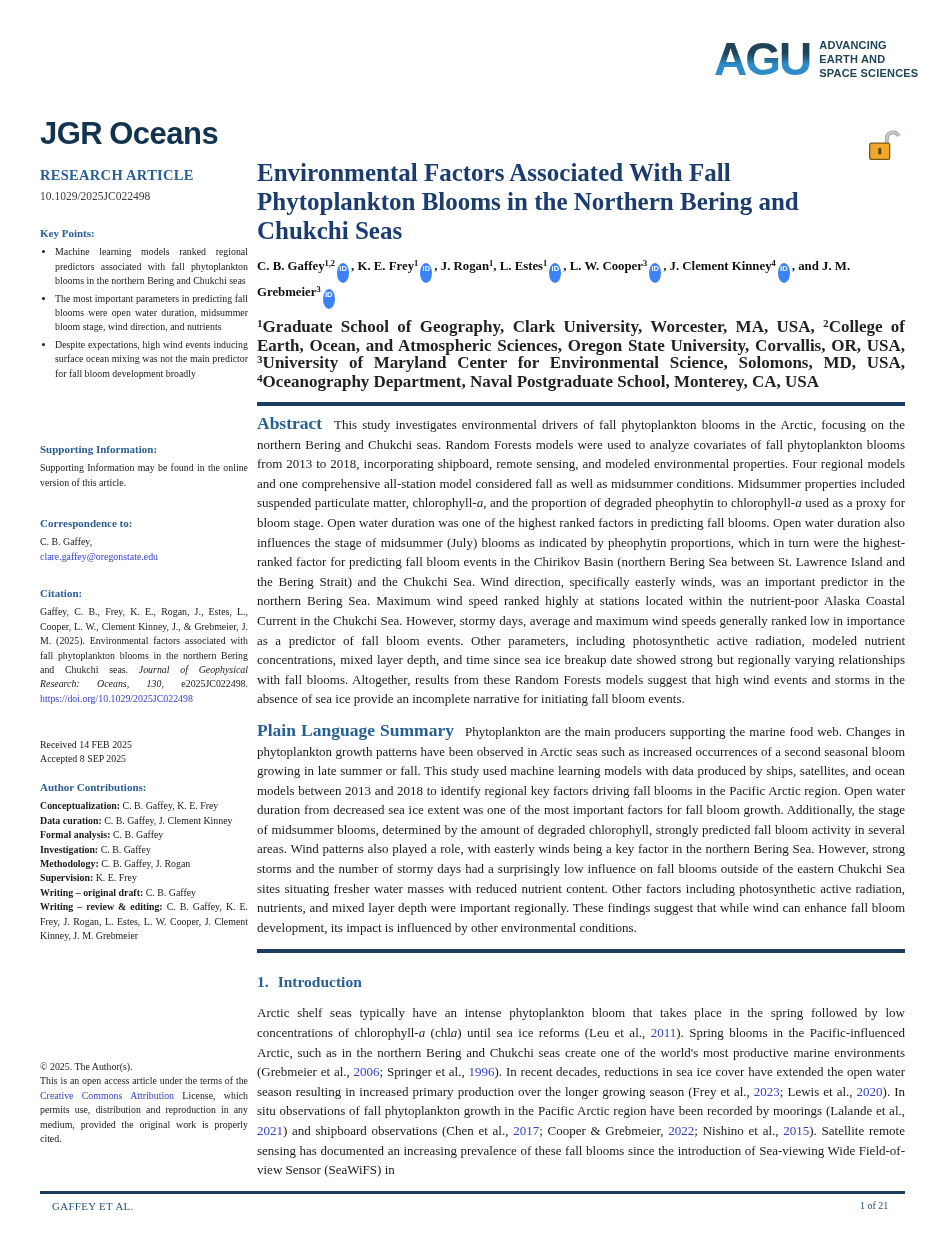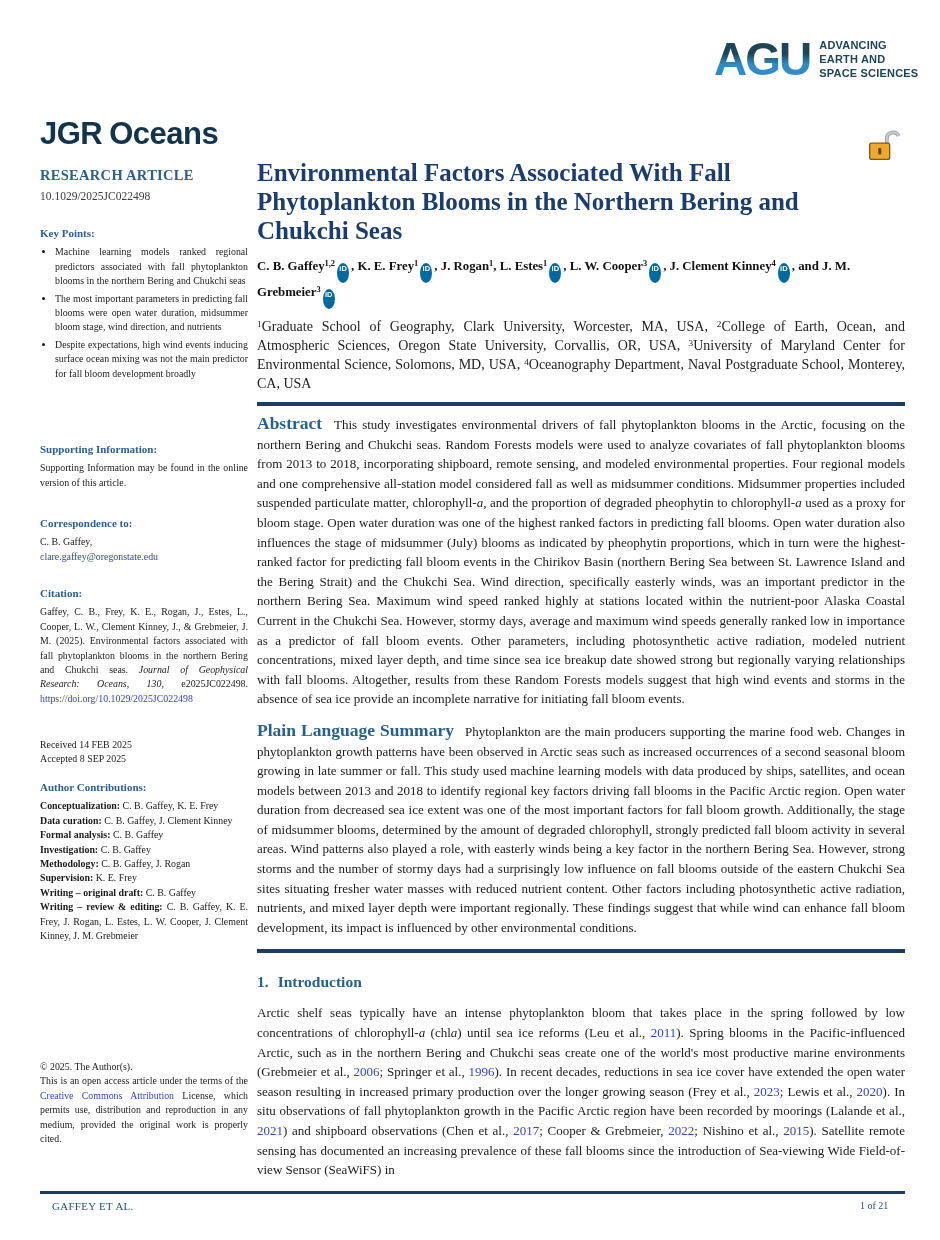--- a/index.html
+++ b/index.html
@@ -33,31 +33,31 @@
   .contrib-line .b{font-weight:bold;}
   .plain{color:#1a1a1a;}
   .rt-link, .email-link{color:#3343c9;text-decoration:none;cursor:pointer;}
   .dates div{margin:0;}
 
   
   .main{position:absolute;left:257px;top:158px;width:648px;}
   .title{margin:0 0 12px 0;font-size:25px;line-height:29px;color:#1b3c6e;
          font-weight:bold;width:622px;}
   .authors{font-size:12.8px;font-weight:bold;line-height:19px;margin:0 0 9px 0;color:#111;}
-  .affiliations{font-size:14px;line-height:17px;margin:0 0 10px 0;text-align:justify;color:#222;}
+  .affiliations{font-size:17px;line-height:17px;margin:0 0 10px 0;text-align:justify;color:#222;font-weight:bold;}
   .navy-bar{height:4px;background:#1c3d5f;border:none;margin:8px 0 8px 0;}
   .body-para{font-size:13px;line-height:19.6px;text-align:justify;margin:4px 0 12px 0;}
   .runin{font-size:17.5px;font-weight:bold;color:#266094;margin-right:7px;}
   .h2{margin:20px 0 12px 0;font-size:15.5px;color:#266094;font-weight:bold;}
   .h2 .h2-label{margin-left:9px;}
 
   
   .rt-i{font-style:italic;}
   .rt-sup{font-size:.66em;position:relative;top:-.45em;}
-  .rt-orcid{display:inline-block;width:12px;height:20px;background:#0369a1;color:#fff;
+  .rt-orcid{display:inline-block;width:12px;height:20px;background:#3b82f6;color:#fff;
             border-radius:50%;font:bold 7.5px "Liberation Sans",sans-serif;text-align:center;
             line-height:12px;margin:0 2px;vertical-align:-1px;}
 
   
   .lock{position:absolute;left:864px;top:128px;width:38px;height:38px;}
 
   
   .footer-line{position:absolute;left:40px;top:1191px;width:865px;height:2.5px;background:#1c3d5f;}
   .footer-left{position:absolute;left:40px;top:1200px;font-size:10.8px;color:#1f4e79;letter-spacing:.4px;padding-left:12px;}
   .footer-right{position:absolute;left:860px;top:1200px;font-size:10px;color:#1f4e79;}

